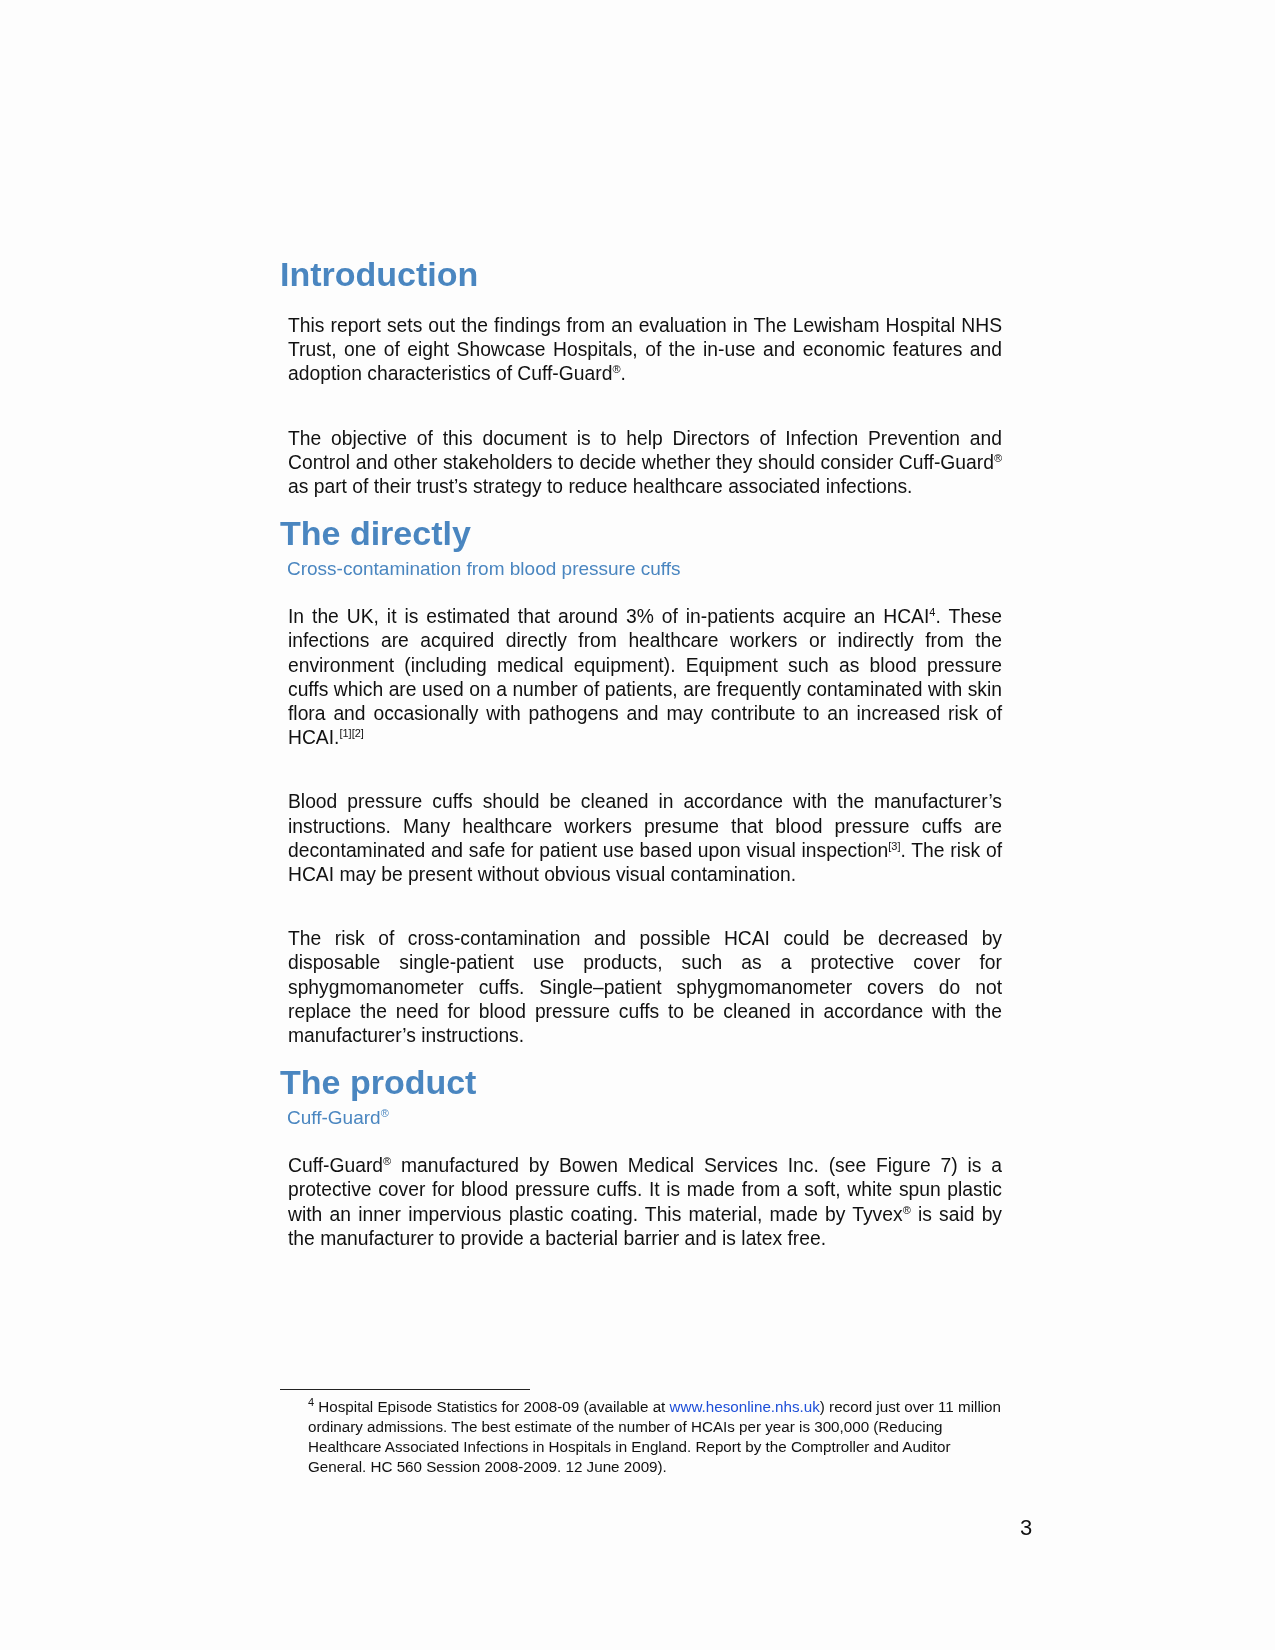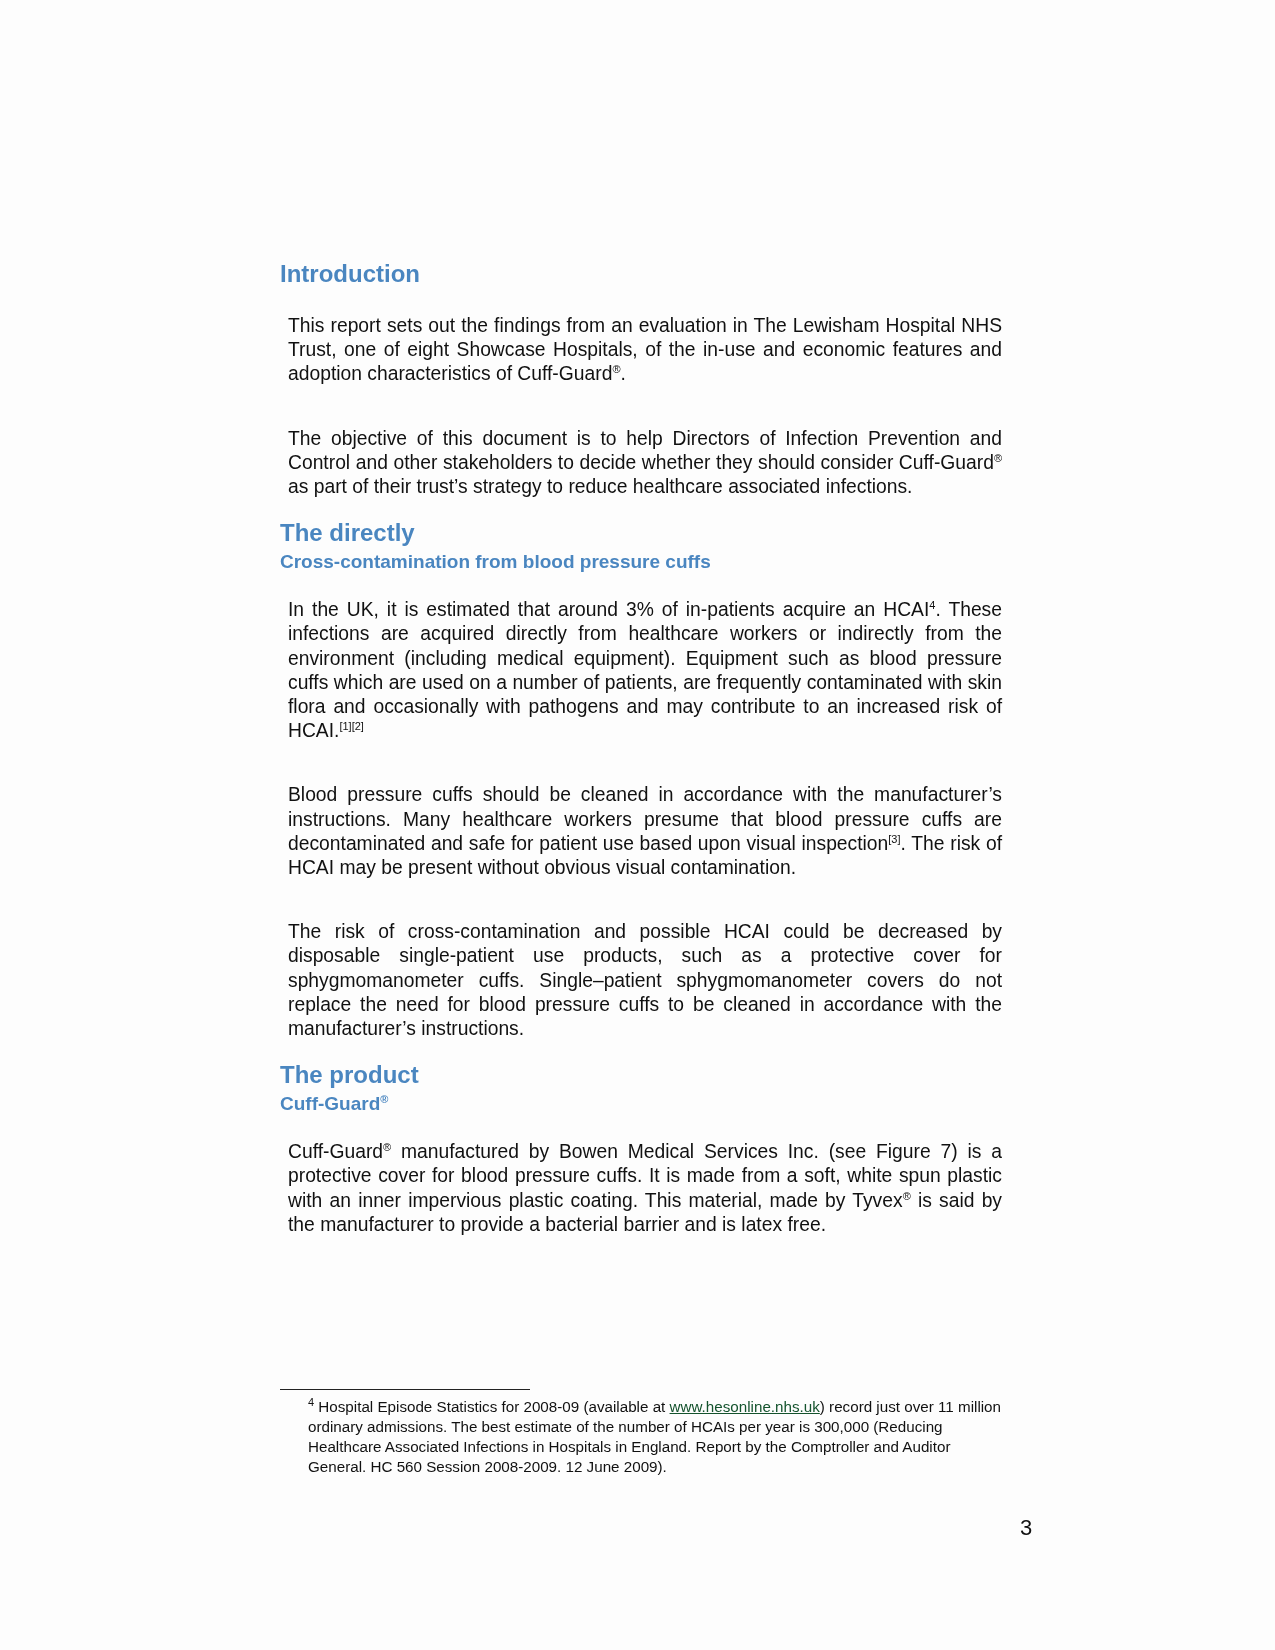--- a/index.html
+++ b/index.html
@@ -2,31 +2,31 @@
 <html><head>
 <meta charset="utf-8">
 <style>
   html, body { margin: 0; padding: 0; }
   body {
     width: 1275px; height: 1650px; background: #fdfdfd;
     font-family: "Liberation Sans", sans-serif; color: #111;
     position: relative; overflow: hidden;
   }
   .content { position: absolute; left: 280px; top: 258px; width: 730px; }
-  h1 { font-size: 24px; color: #4a86c0; margin: 0; font-weight: bold; line-height: 32px; }
-  h2 { font-size: 19px; color: #4a86c0; margin: 0; font-weight: bold; line-height: 25px; }
+  h1 { font-size: 34px; color: #4a86c0; margin: 0; font-weight: bold; line-height: 32px; }
+  h2 { font-size: 19px; color: #4a86c0; margin: 7px; font-weight: normal; line-height: 25px; }
   p { font-size: 19.3px; line-height: 24.2px; margin: 8px; text-align: justify; }
   sup { font-size: 11px; line-height: 0; }
   .intro-title { margin-bottom: 24px; }
   .gap { height: 24px; }
   .sec-title { margin-top: 18px; }
   .sec-sub { margin-bottom: 24px; }
   .footnote-rule { position: absolute; left: 280px; top: 1389px; width: 250px; border-top: 1.5px solid #222; }
   .footnote { position: absolute; left: 308px; top: 1397px; width: 700px; font-size: 15.2px; line-height: 20px; }
-  .footnote a { color: #14532d; text-decoration: underline; }
+  .footnote a { color: #1d4ed8; }
   .page-num { position: absolute; left: 1020px; top: 1515px; font-size: 22px; }
 </style>
 </head>
 <body>
 
 <div class="content">
   <h1 class="intro-title">Introduction</h1>
   <p><span>This report sets out the findings from an evaluation in The Lewisham Hospital NHS Trust, one of eight Showcase Hospitals, of the in-use and economic features and adoption characteristics of Cuff-Guard</span><sup>®</sup><span>.</span></p>
   <div class="gap"></div>
   <p><span>The objective of this document is to help Directors of Infection Prevention and Control and other stakeholders to decide whether they should consider Cuff-Guard</span><sup>®</sup><span> as part of their trust’s strategy to reduce healthcare associated infections.</span></p>

